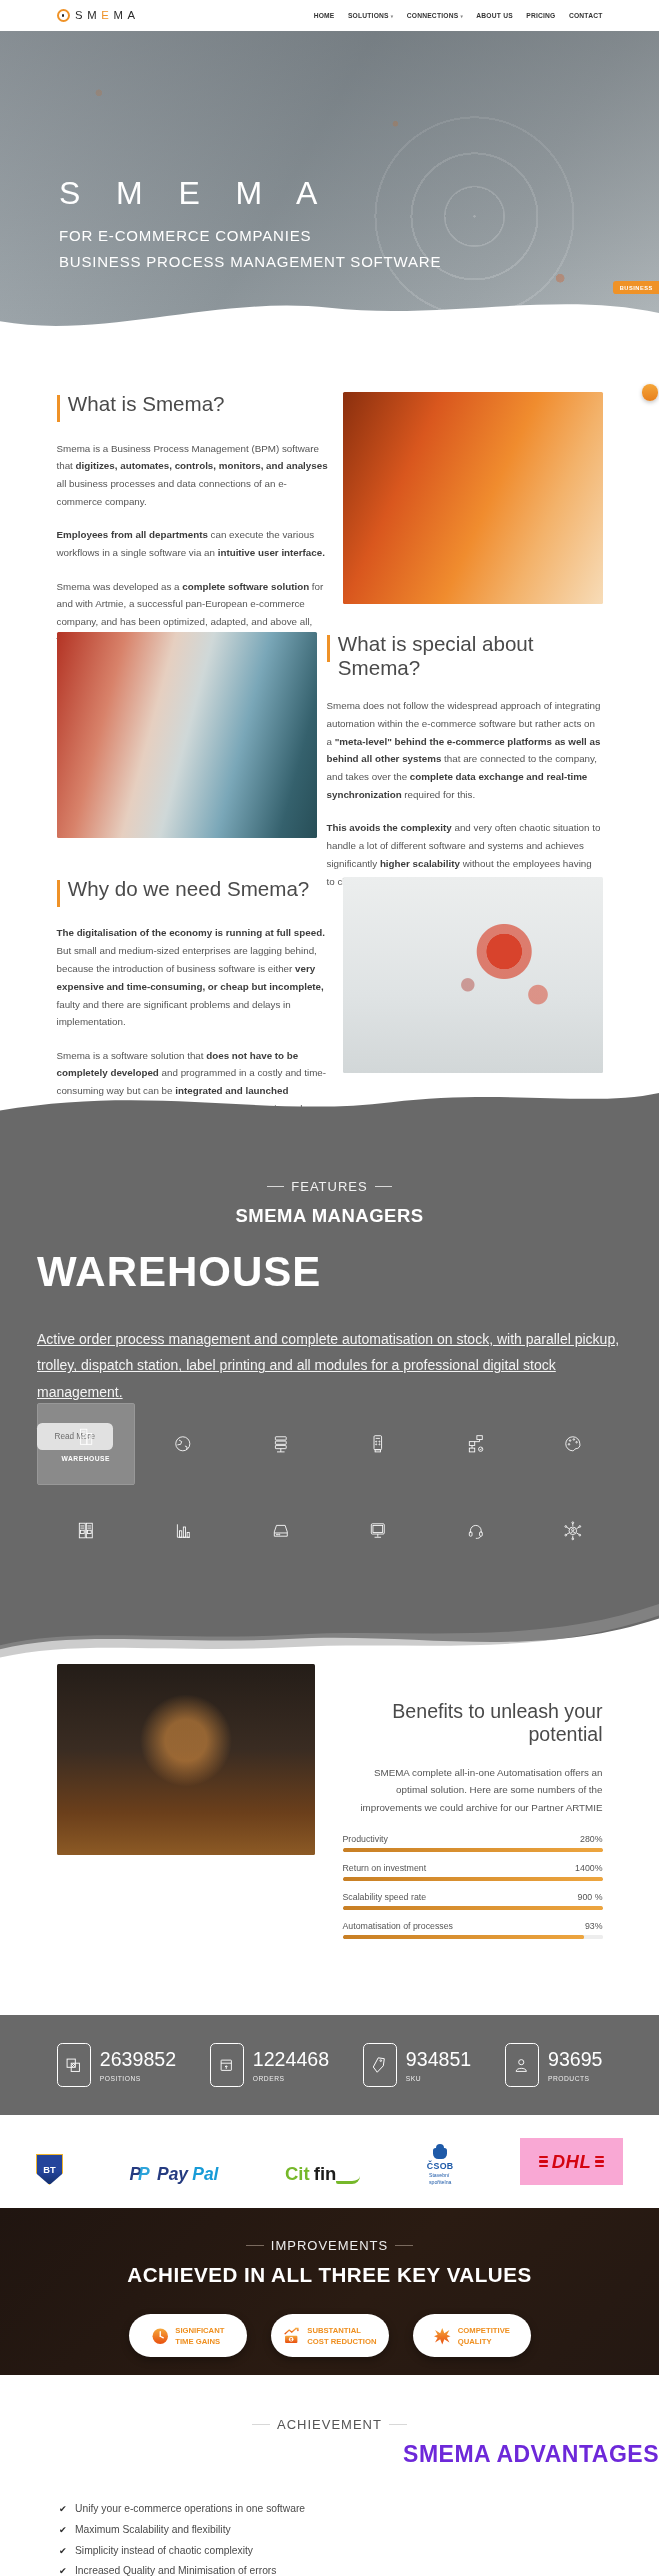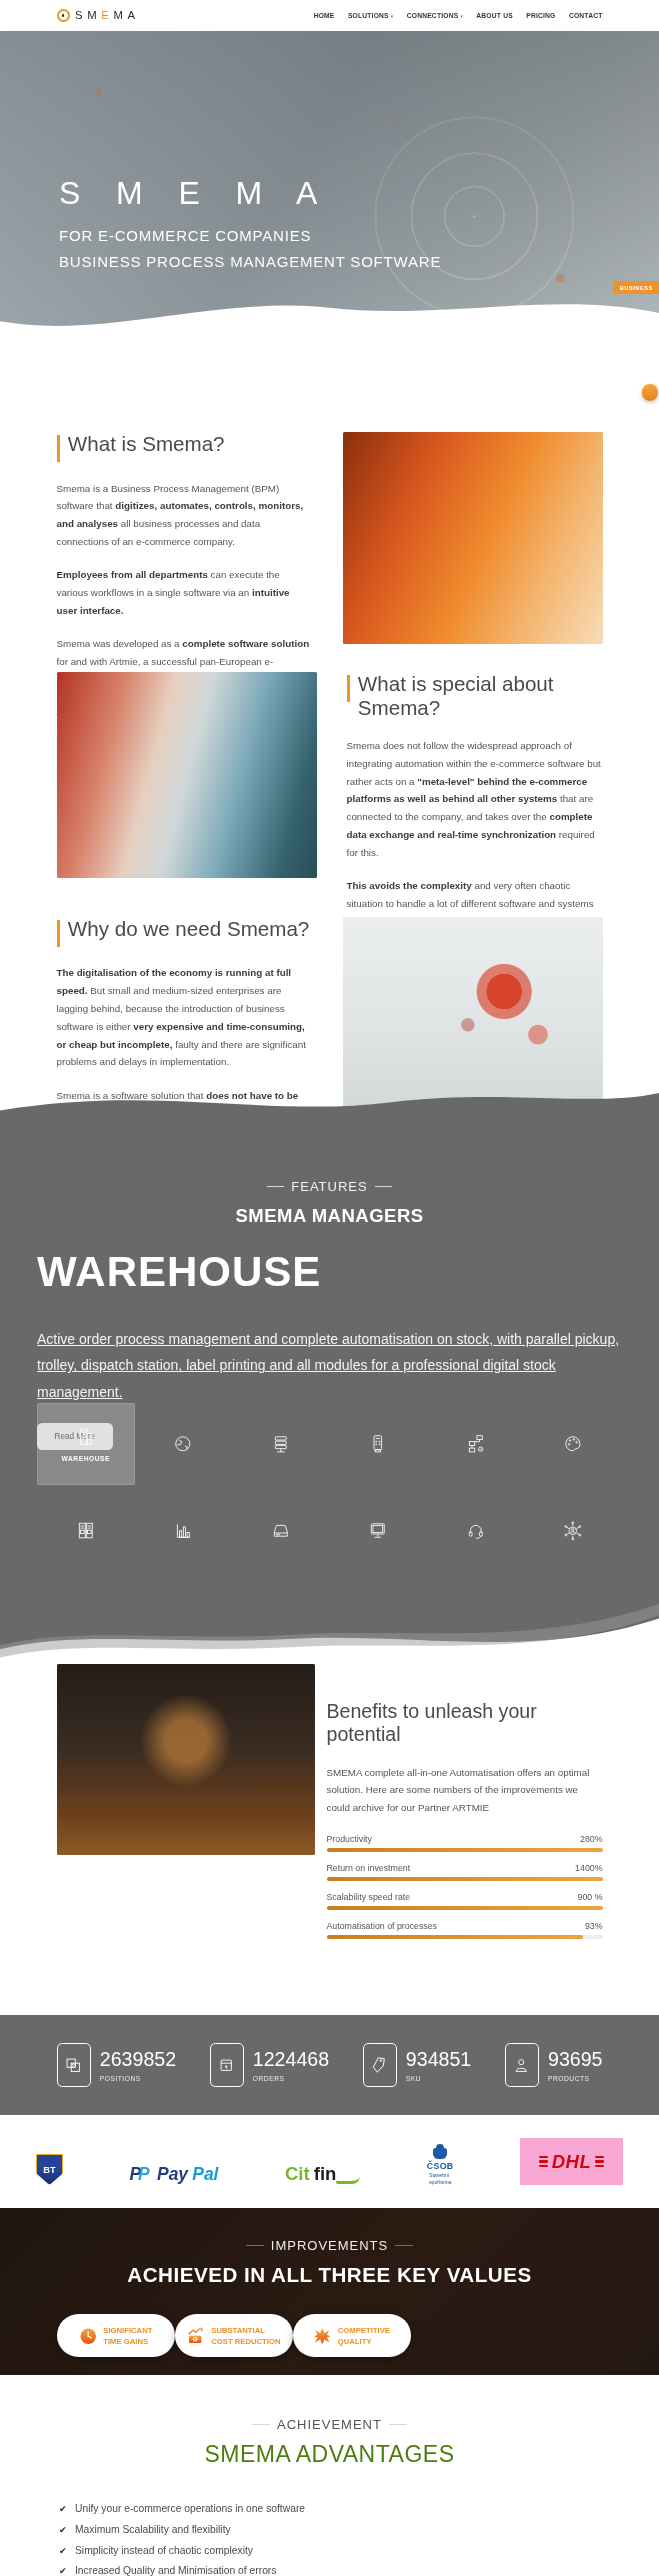--- a/index.html
+++ b/index.html
@@ -28,21 +28,21 @@
       linear-gradient(120deg,#a9b1b6 0%,#8f989d 45%,#9fa7ab 75%,#b3babd 100%); }
   .hero-shade { position:absolute; inset:0; background:linear-gradient(180deg, rgba(70,76,82,.35) 0%, rgba(70,76,82,.15) 60%, rgba(70,76,82,0) 100%); }
   .hero-title { position:absolute; left:59px; top:144px; color:#fff; font-size:32px; font-weight:300; letter-spacing:13.4px; }
   .hero-sub { position:absolute; left:59px; top:192px; color:#fff; font-size:15px; font-weight:300; letter-spacing:0.8px; line-height:1.75; }
   .hero-wave { position:absolute; left:0; bottom:-0.5px; width:100%; height:57px; display:block; }
   .side-tag { position:absolute; right:0; top:250px; background:#ef9227; color:#fff; font-size:5.7px; font-weight:700; letter-spacing:0.5px; padding:3.6px 6.2px 3.6px 7.2px; border-radius:3.1px 0 0 3.1px; cursor:pointer; }
   .fab { position:absolute; right:1px; top:384px; width:16.5px; height:16.5px; border-radius:50%; background:linear-gradient(180deg,#f5a63a,#e7801d); box-shadow:0 1.5px 4.1px rgba(0,0,0,.25); z-index:5; cursor:pointer; }
 
   
   .tsec { position:relative; }
-  .tsec .wrap { display:flex; gap:30px;margin-top:40px; }
+  .tsec .wrap { display:flex; gap:10px; }
   .col { flex:1; }
   .sec-h { display:flex; align-items:flex-start; gap:8.2px; margin-bottom:17.5px; }
   .sec-h .bar { width:3.1px; height:27px; background:#ef9227; flex:none; margin-top:3.1px; }
   .sec-h h2 { font-size:20.6px; font-weight:300; color:#4a4a4a; }
   .para { font-size:9.8px; color:#555; line-height:1.82; margin-bottom:15.5px; }
   .para b { color:#3d3d3d; }
   .ph { border-radius:1.5px; flex:none; }
   .what { padding-top:52px; height:276px; }
   .img-what { width:260px; height:212px; background:linear-gradient(115deg,#8a2f0e,#d9571e 28%,#f08c2e 55%,#f3b26a 74%,#f7dcb8 100%); background-size:cover; }
   .special { height:240px; padding-top:15.5px; }
@@ -66,21 +66,21 @@
   .btn-readmore { display:inline-block; margin:17.5px 0 0 37px; background:#d9d9d9; color:#3f3f3f; font-size:8.2px; padding:8.8px 17.5px; border-radius:5.2px; border:none; cursor:pointer; font-family:inherit; }
   .tiles { position:absolute; left:37px; right:37px; top:282px; display:grid; grid-template-columns:repeat(6,1fr); row-gap:5.2px; }
   .tile { height:82px; display:flex; flex-direction:column; align-items:center; justify-content:center; gap:7.2px; border-radius:3.1px; cursor:pointer; }
   .tile.active { background:rgba(255,255,255,.22); box-shadow:inset 0 0 0 0.5px rgba(255,255,255,.25); }
   .tile svg { width:21.6px; height:21.6px; }
   .tile-label { font-size:6.7px; font-weight:700; letter-spacing:0.5px; color:#fff; }
 
   
   .benefits { height:415px; position:relative; background:#fff; }
   .benefits-curves { position:absolute; top:-0.5px; left:0; width:659px; height:77px; }
-  .benefits .wrap { padding-top:64px; display:flex; gap:12px; }
+  .benefits .wrap { padding-top:64px; display:flex; gap:28px;text-align:right; }
   .img-benefits { width:258px; height:191px; background:
       radial-gradient(circle at 50% 40%, rgba(244,160,70,.5) 0 20.6px, transparent 46px),
       linear-gradient(180deg,#241d18 0%,#3a2c22 45%,#6b3f1b 78%,#8c5a25 100%); }
   .benefits h2 { font-size:19.6px; font-weight:300; color:#4a4a4a; margin:36px 0 17.5px; }
   .benefits .intro { font-size:9.8px; color:#555; line-height:1.8; margin-bottom:17.5px; }
   .bar-row { display:flex; justify-content:space-between; align-items:flex-end; font-size:8.8px; color:#555; margin-bottom:4.6px; }
   .bar-track { height:3.1px; background:#ededed; border-radius:1.5px; margin-bottom:11.3px; overflow:hidden; }
   .bar-fill { height:100%; border-radius:1.5px; background:linear-gradient(90deg,#c87f24,#eda53f); }
 
   
@@ -111,29 +111,29 @@
   .dhl { width:103px; height:47px; background:#f9a8d4; display:flex; align-items:center; justify-content:center; gap:4.1px; }
   .dhl .word { color:#d40511; font-weight:900; font-style:italic; font-size:18.5px; letter-spacing:0.5px; }
   .dhl .dashes { display:flex; flex-direction:column; gap:2.1px; }
   .dhl .dashes i { display:block; width:8.2px; height:2.1px; background:#d40511; border-radius:1px; }
 
   
   .improve { height:167px; background:linear-gradient(135deg,#201510 0%,#2a1b12 55%,#241812 100%); position:relative; }
   .improve .tagline { padding-top:30px; }
   .improve .tagline .t { color:#eee; } .improve .tagline .ln { background:#7a6a5e; }
   .improve h3 { text-align:center; color:#fff; font-size:20.6px; font-weight:700; letter-spacing:0.5px; margin-top:10.3px; }
-  .badges { display:flex; justify-content:flex-start; width:546px; margin:27px auto 0; }
+  .badges { display:flex; justify-content:center; width:546px; margin:27px auto 0;gap:24px; }
   .badge { width:118px; height:43px; background:#fff; border-radius:23px; display:flex; align-items:center; justify-content:center; gap:6.2px; box-shadow:0 3.1px 8.2px rgba(0,0,0,.3); }
   .badge svg { width:18.5px; height:18.5px; flex:none; }
   .badge .bl { font-size:7.7px; font-weight:700; color:#ef8f1f; line-height:1.45; }
 
   
   .adv { height:319px; background:#fff; position:relative; }
   .adv .tagline .t { color:#555; } .adv .tagline { padding-top:42px; }
-  .adv h3 { text-align:center; color:#4d7c0f; font-size:23px; font-weight:400; letter-spacing:0.5px; margin-top:9.3px; }
+  .adv h3 { text-align:right; color:#6d28d9; font-size:23px; font-weight:700; letter-spacing:0.5px; margin-top:9.3px; }
   .adv-list { position:absolute; left:59px; top:128px; width:355px; }
   .adv-item { display:flex; gap:8.2px; font-size:10.3px; color:#4a4a4a; margin-bottom:9.8px; align-items:baseline; }
   .adv-item .chk { color:#2e2e2e; font-size:9.3px; }
   .img-adv { position:absolute; left:439px; top:118px; width:185px; height:165px; border-radius:1.5px; background:
       repeating-linear-gradient(90deg,#e2600f 0 14.4px,#f08a30 14.4px 29px,#f7f3ee 29px 37px,#ef7c1e 37px 57px),
       linear-gradient(180deg,#f2residual,#e8650f); }
 </style>
 </head>
 <body>
 

